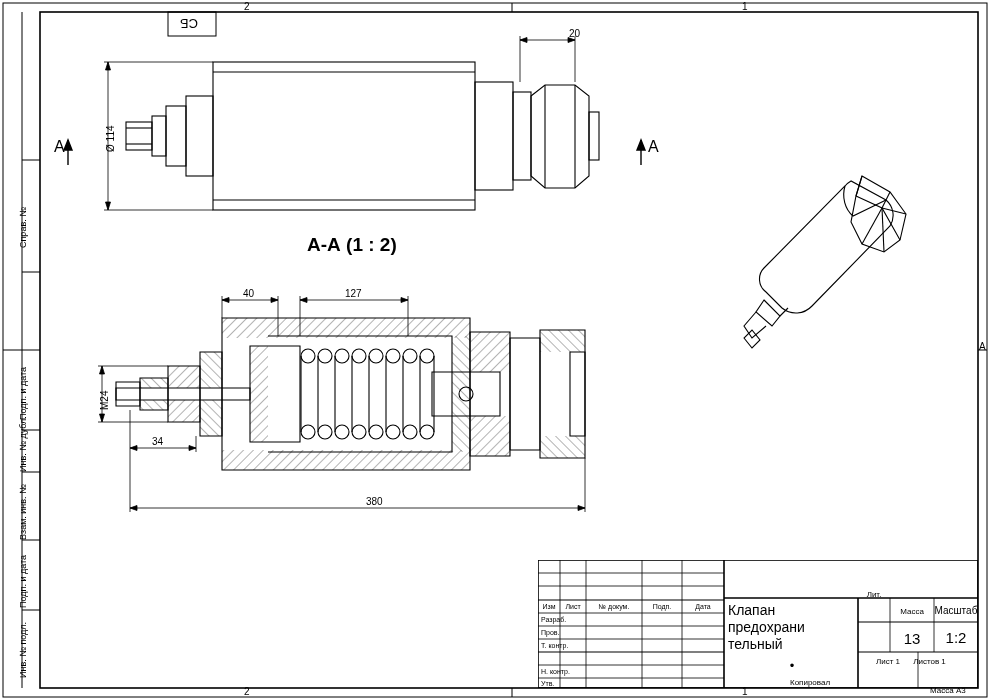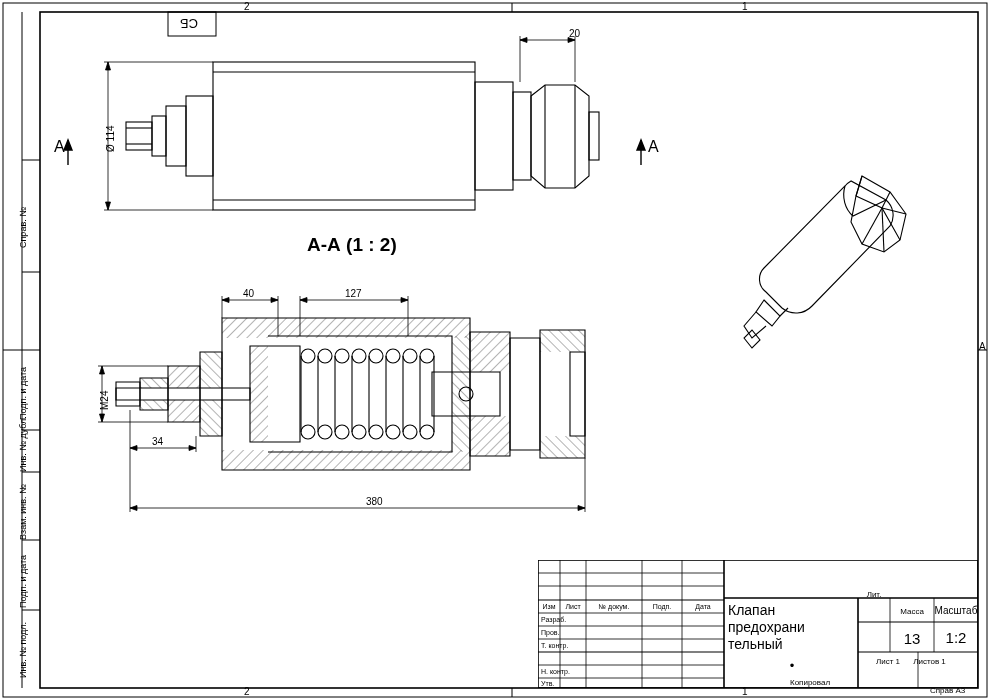--- a/index.html
+++ b/index.html
@@ -294,15 +294,15 @@
     <div class="cell" style="left:320px;top:22px;width:32px;height:24px;font-size:8px;text-align:right;">Лит.</div>
     <div class="cell" style="left:352px;top:38px;width:44px;height:26px;font-size:8px;">Масса</div>
     <div class="cell" style="left:396px;top:38px;width:44px;height:24px;font-size:10px;border-radius:8px;">Масштаб</div>
     <div class="cell" style="left:352px;top:62px;width:44px;height:32px;font-size:15px;">13</div>
     <div class="cell" style="left:396px;top:62px;width:44px;height:30px;font-size:15px;">1:2</div>
     <div class="cell" style="left:320px;top:92px;width:60px;height:18px;font-size:8px;">Лист 1</div>
     <div class="cell" style="left:372px;top:92px;width:39px;height:18px;font-size:8px;">Листов 1</div>
   </div>
 
   <div class="txt" style="left:790px;top:678px;font-size:8px;">Копировал</div>
-  <div class="txt" style="left:930px;top:686px;font-size:8px;">Справ А3</div>
+  <div class="txt" style="left:930px;top:686px;font-size:8px;">Масса А3</div>
 
 </div>
 
 </body></html>

